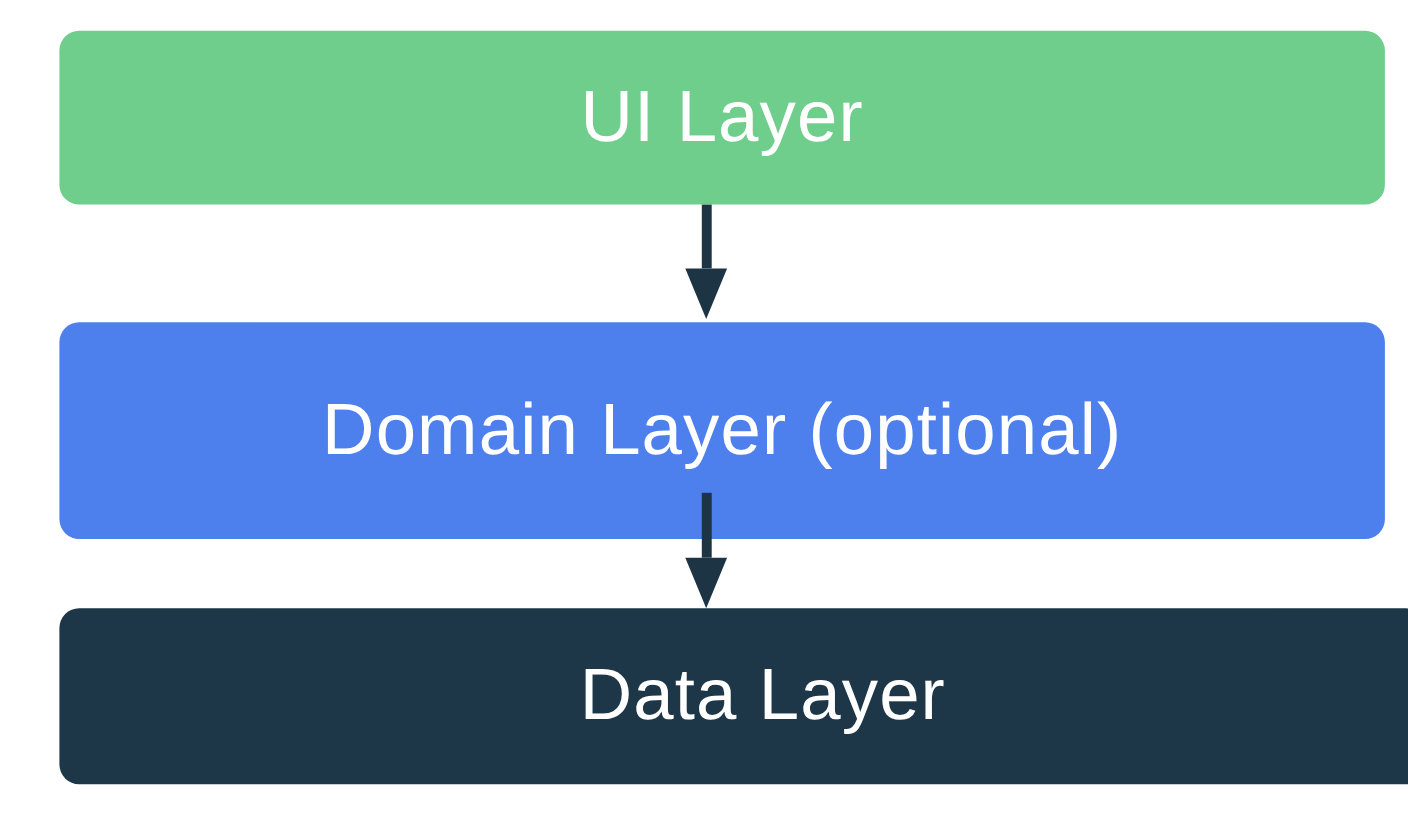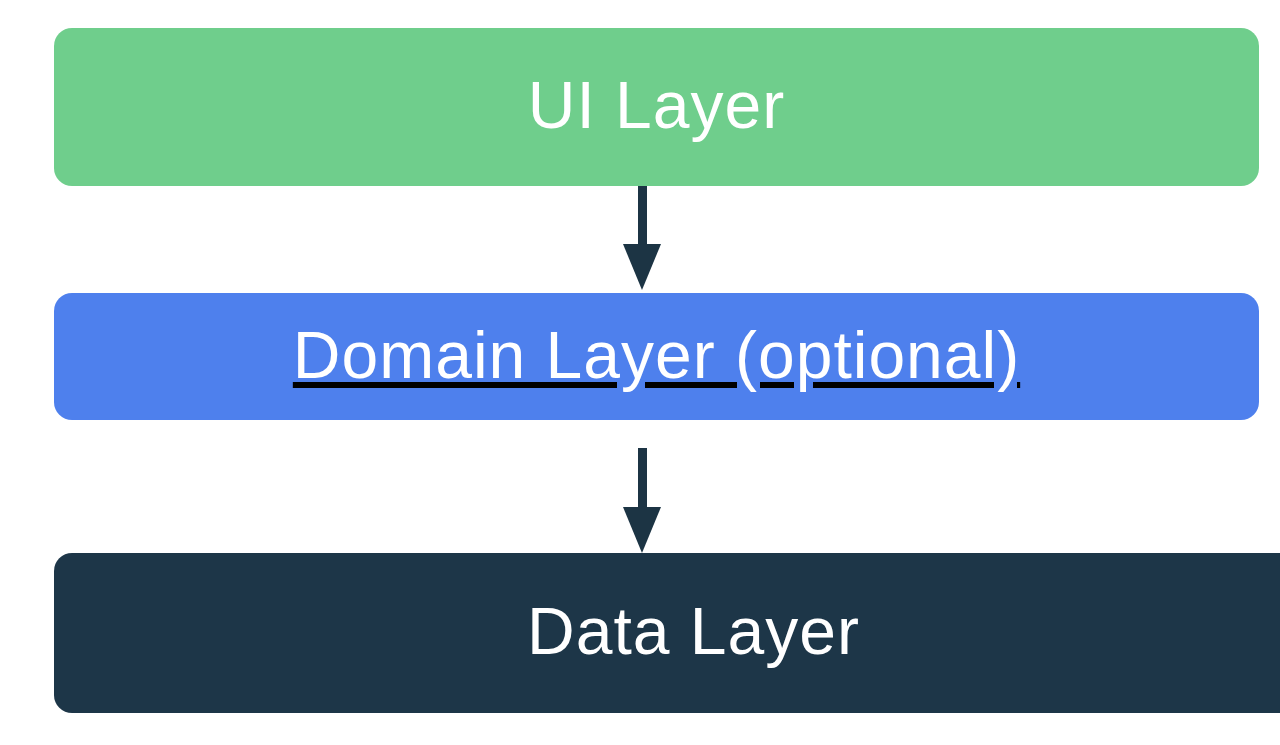--- a/index.html
+++ b/index.html
@@ -28,21 +28,21 @@
   .layer-box .layer-label {
     color: #ffffff;
     font-size: 66px;
     font-weight: 400;
     letter-spacing: 1px;
     white-space: nowrap;
     line-height: 1;
     padding-bottom: 4px;
   }
   .box-ui     { top: 28px;  height: 158px; }
-  .box-domain { top: 293px; height: 127px; text-decoration: underline; }
+  .box-domain { top: 293px; height: 197px; }
   .box-data   { top: 553px; height: 160px; }
 
   .arrow {
     position: absolute;
     width: 38px;
     display: flex;
     flex-direction: column;
     align-items: center;
   }
   .arrow-1 { left: 623px; top: 186px; height: 104px; }

